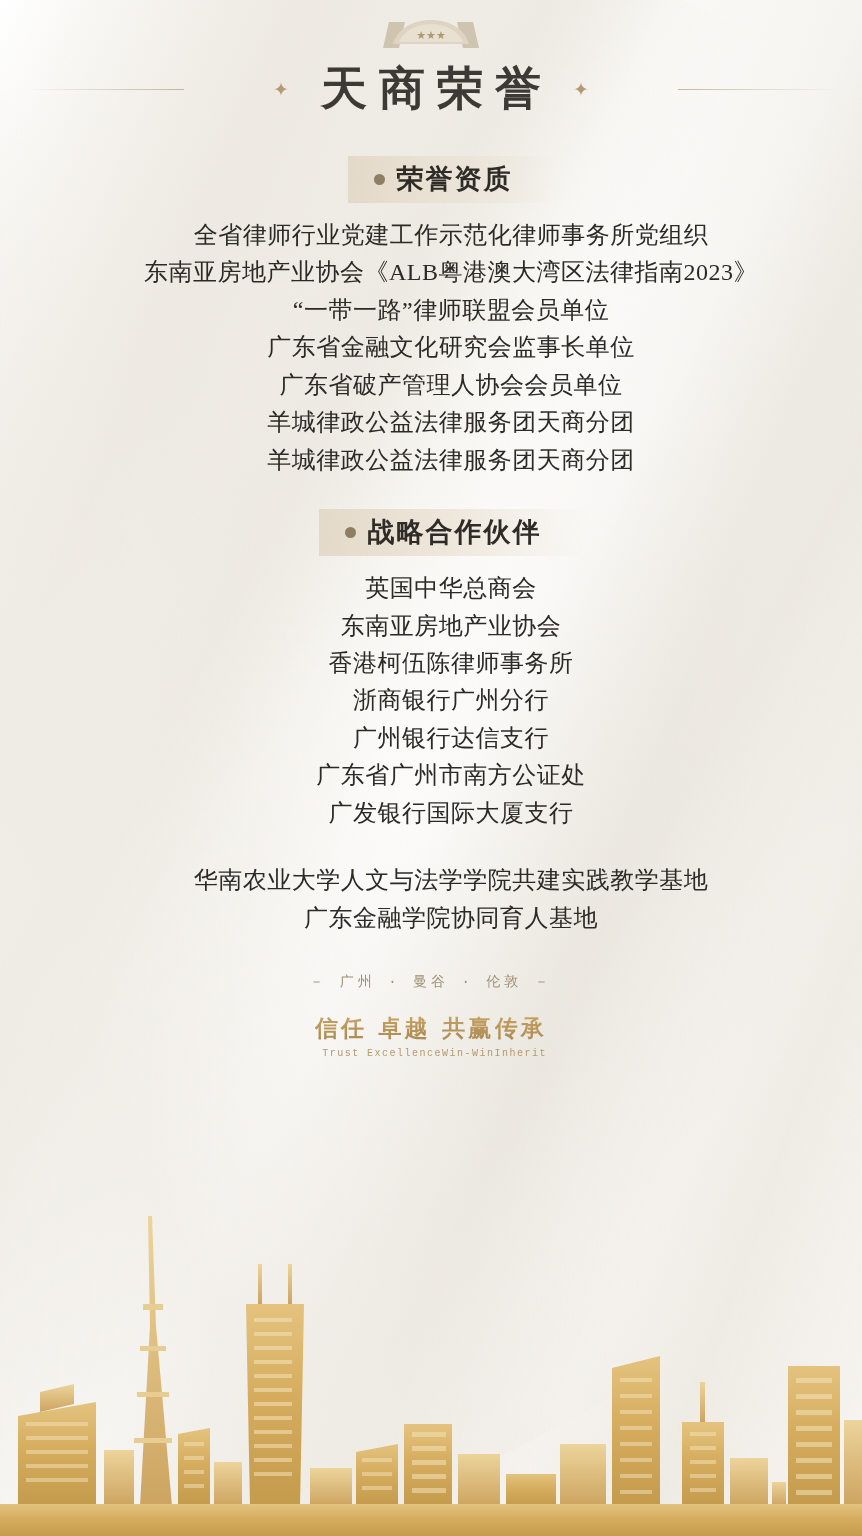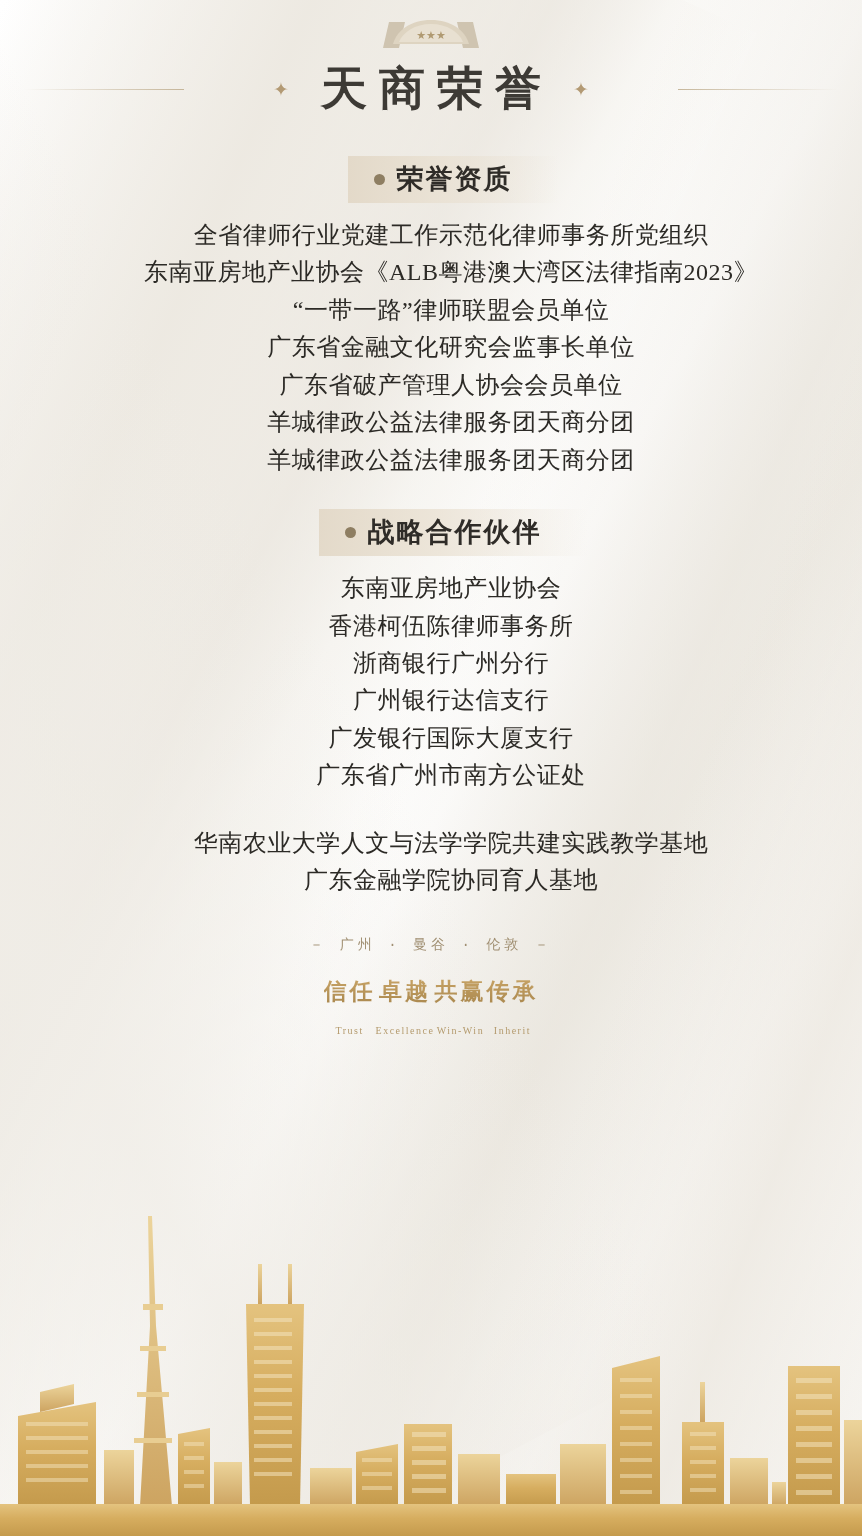--- a/index.html
+++ b/index.html
@@ -145,22 +145,22 @@
     font-size: 23px;
     font-weight: 700;
     letter-spacing: 3px;
     color: #b08e53;
     background: linear-gradient(180deg, #c9a567 0%, #a8864d 100%);
     -webkit-background-clip: text;
     background-clip: text;
     color: transparent;
   }
   .slogan-en {
-    margin-top: 18px;
-    font-family: Liberation Serif, serif;
+    margin-top: 4px;
+    font-family: Liberation Mono, monospace;
     font-size: 10px;
     letter-spacing: 1.5px;
     color: #b49a6d;
   }
 
   
   .skyline {
     position: absolute;
     left: 0;
     right: 0;
@@ -219,26 +219,27 @@
     </div>
 
     <div class="section">
       <div class="section-head">
         <span class="band">
           <span class="dot"></span>
           <span class="section-title">战略合作伙伴</span>
         </span>
       </div>
       <div class="lines">
+        <div class="line">英国中华总商会</div>
         <div class="line">东南亚房地产业协会</div>
         <div class="line">香港柯伍陈律师事务所</div>
         <div class="line">浙商银行广州分行</div>
         <div class="line">广州银行达信支行</div>
+        <div class="line">广东省广州市南方公证处</div>
         <div class="line">广发银行国际大厦支行</div>
-        <div class="line">广东省广州市南方公证处</div>
       </div>
     </div>
 
     <div class="section">
       <div class="lines">
         <div class="line">华南农业大学人文与法学学院共建实践教学基地</div>
         <div class="line">广东金融学院协同育人基地</div>
       </div>
     </div>
 

